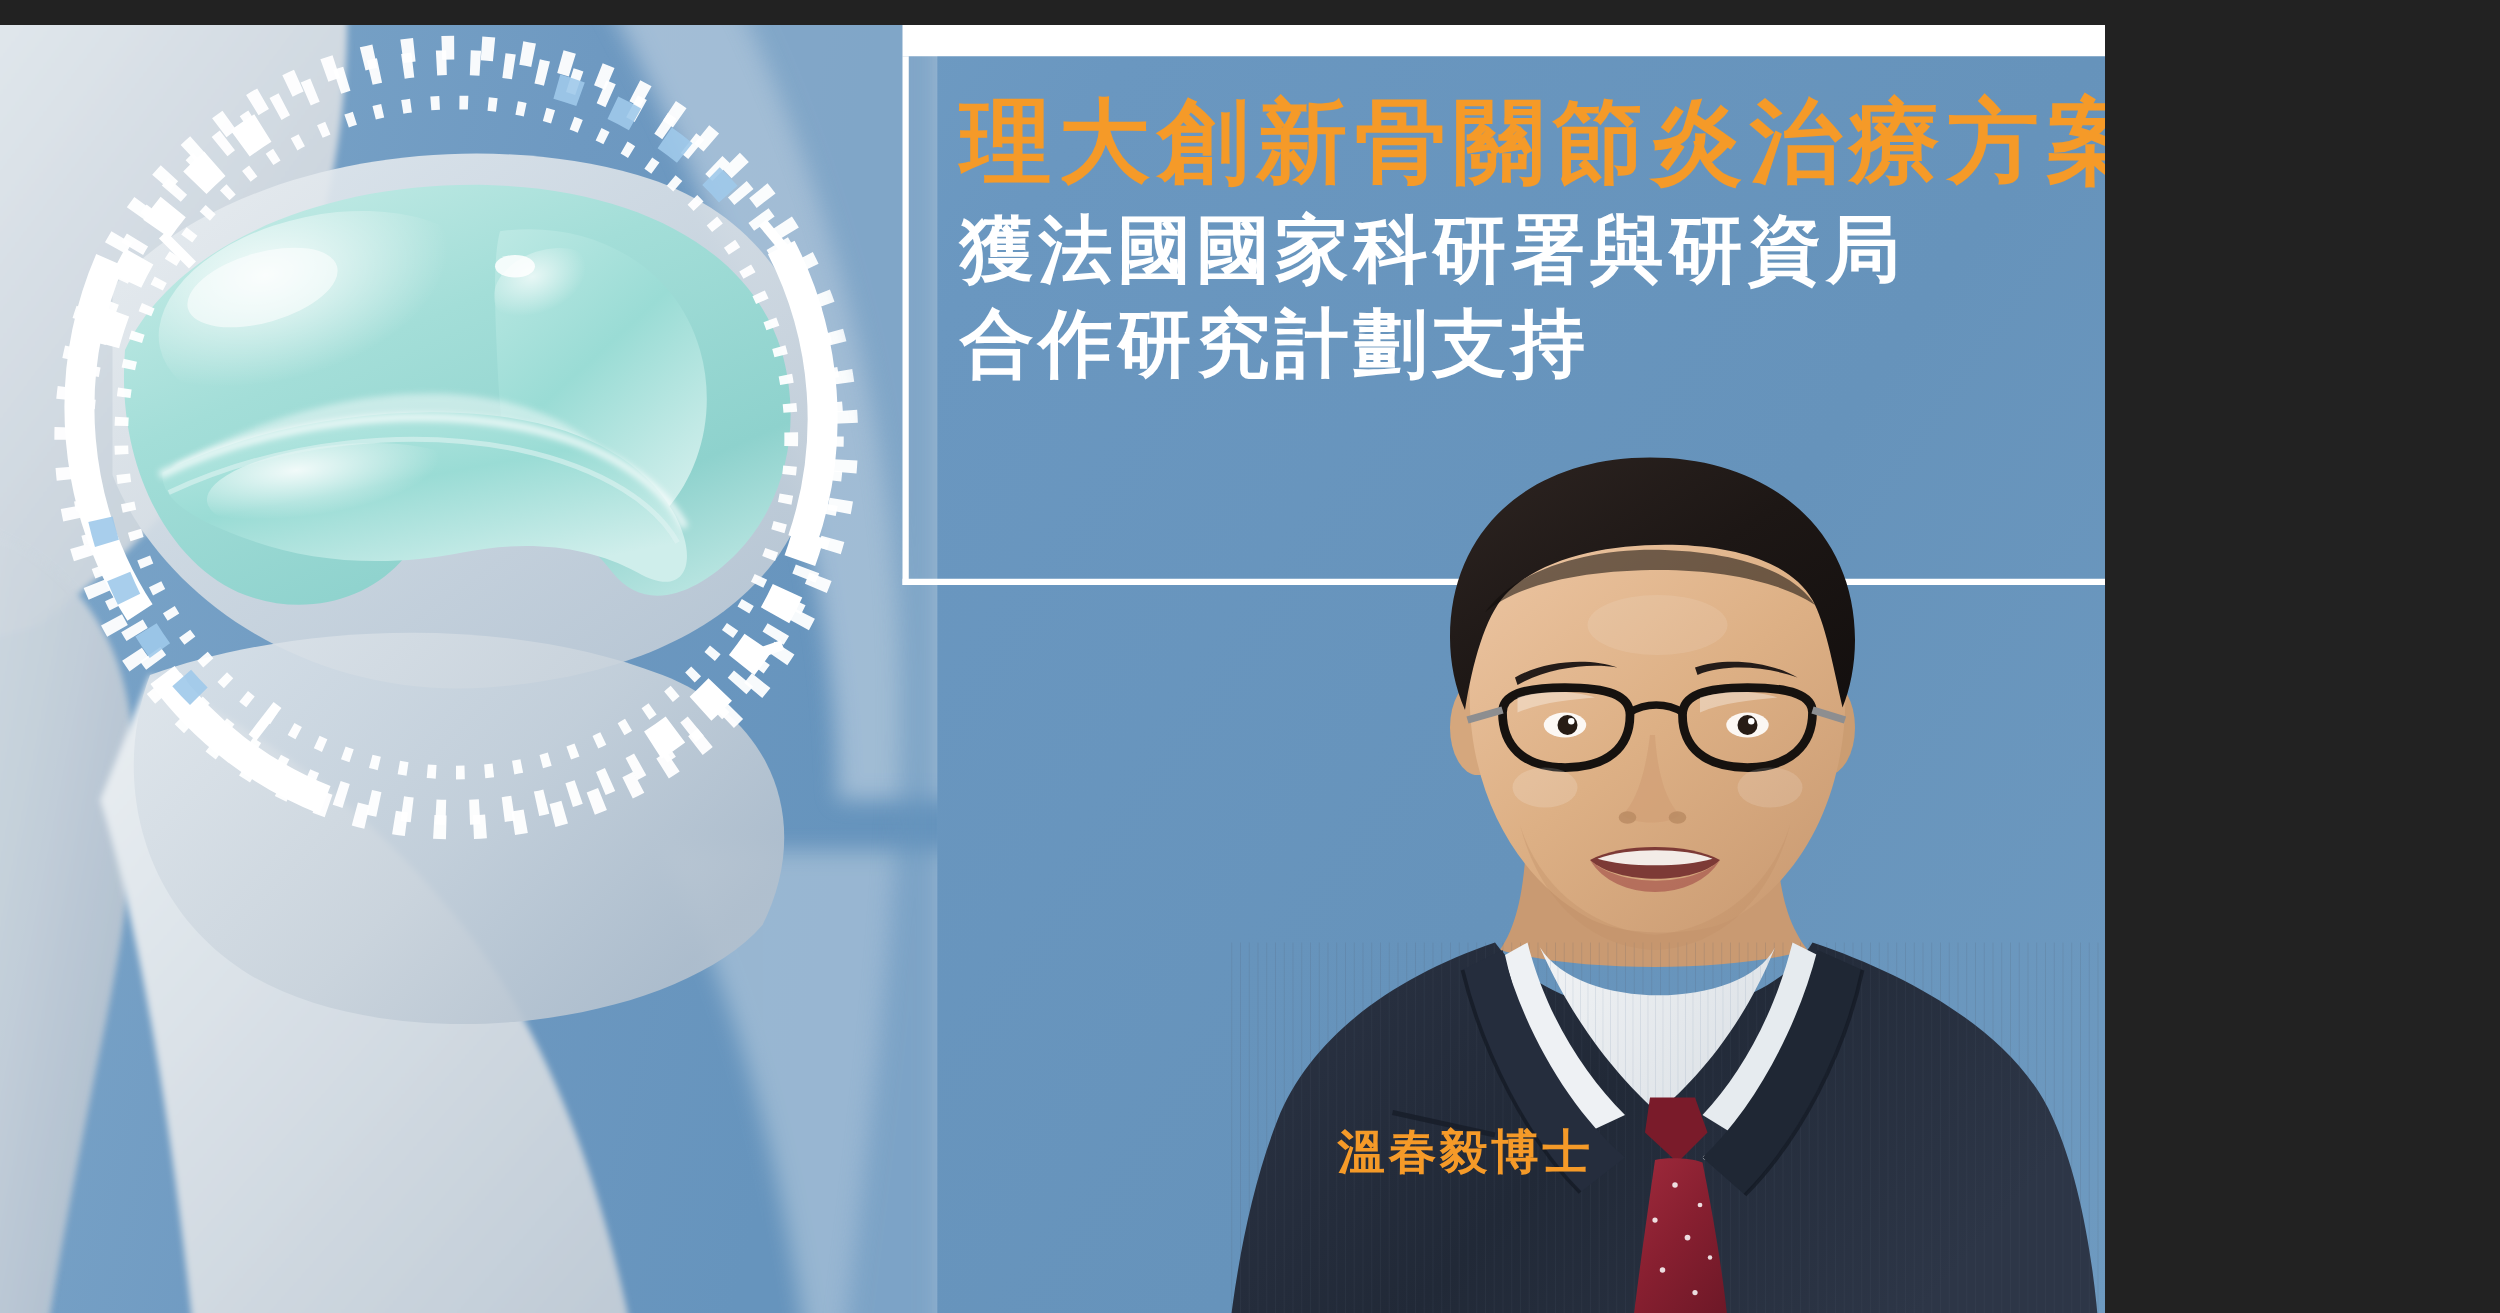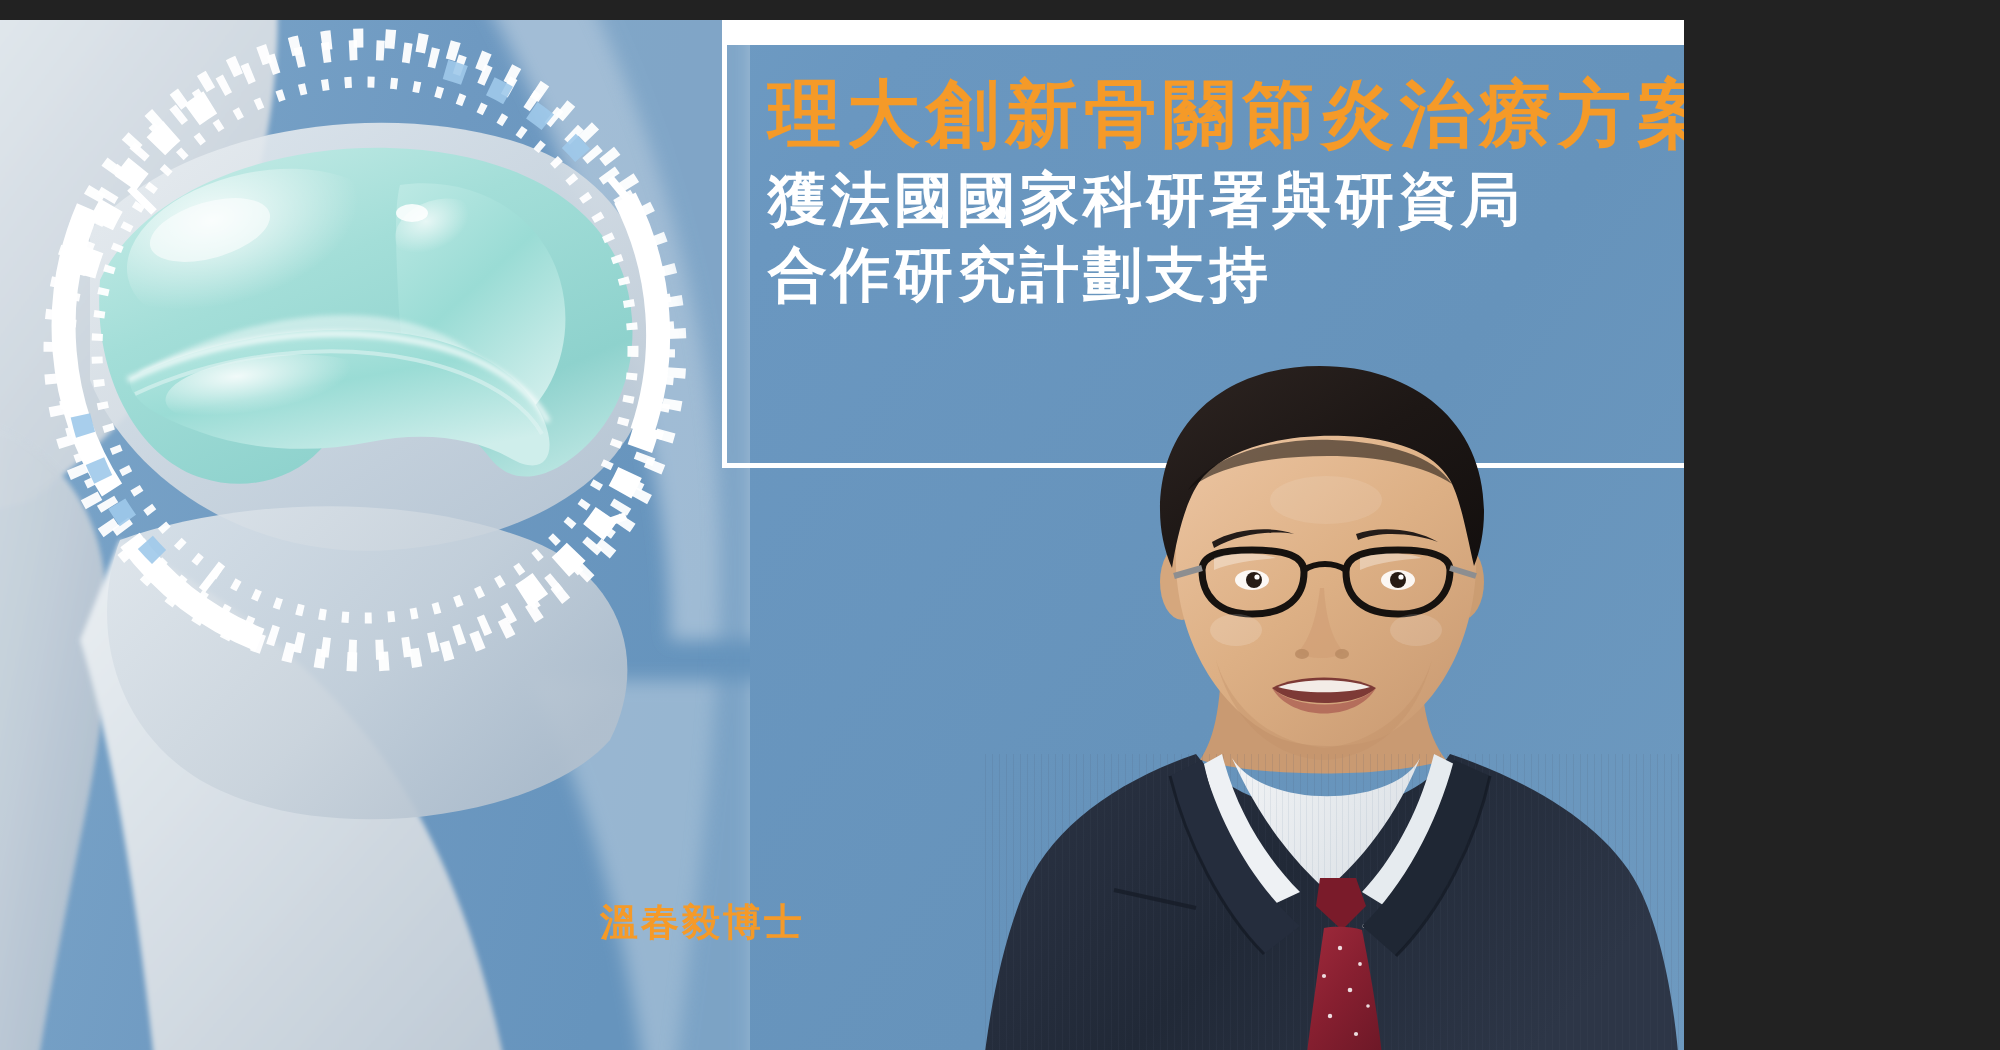--- a/index.html
+++ b/index.html
@@ -71,23 +71,23 @@
     letter-spacing:4px;
     line-height:1.27;
     white-space:nowrap;
     margin-top:8px;
   }
   .subline + .subline { margin-top:0; }
 
   
   .credit-block {
     position:absolute;
-    left:600px; top:880px;
+    left:575px; top:880px;
     width:700px;
-    text-align:left;
+    text-align:right;
     z-index:6;
   }
   .credit-name {
     color:#f59a28;
     font-size:38px;
     font-weight:bold;
     letter-spacing:3px;
     line-height:1.16;
     white-space:nowrap;
   }

